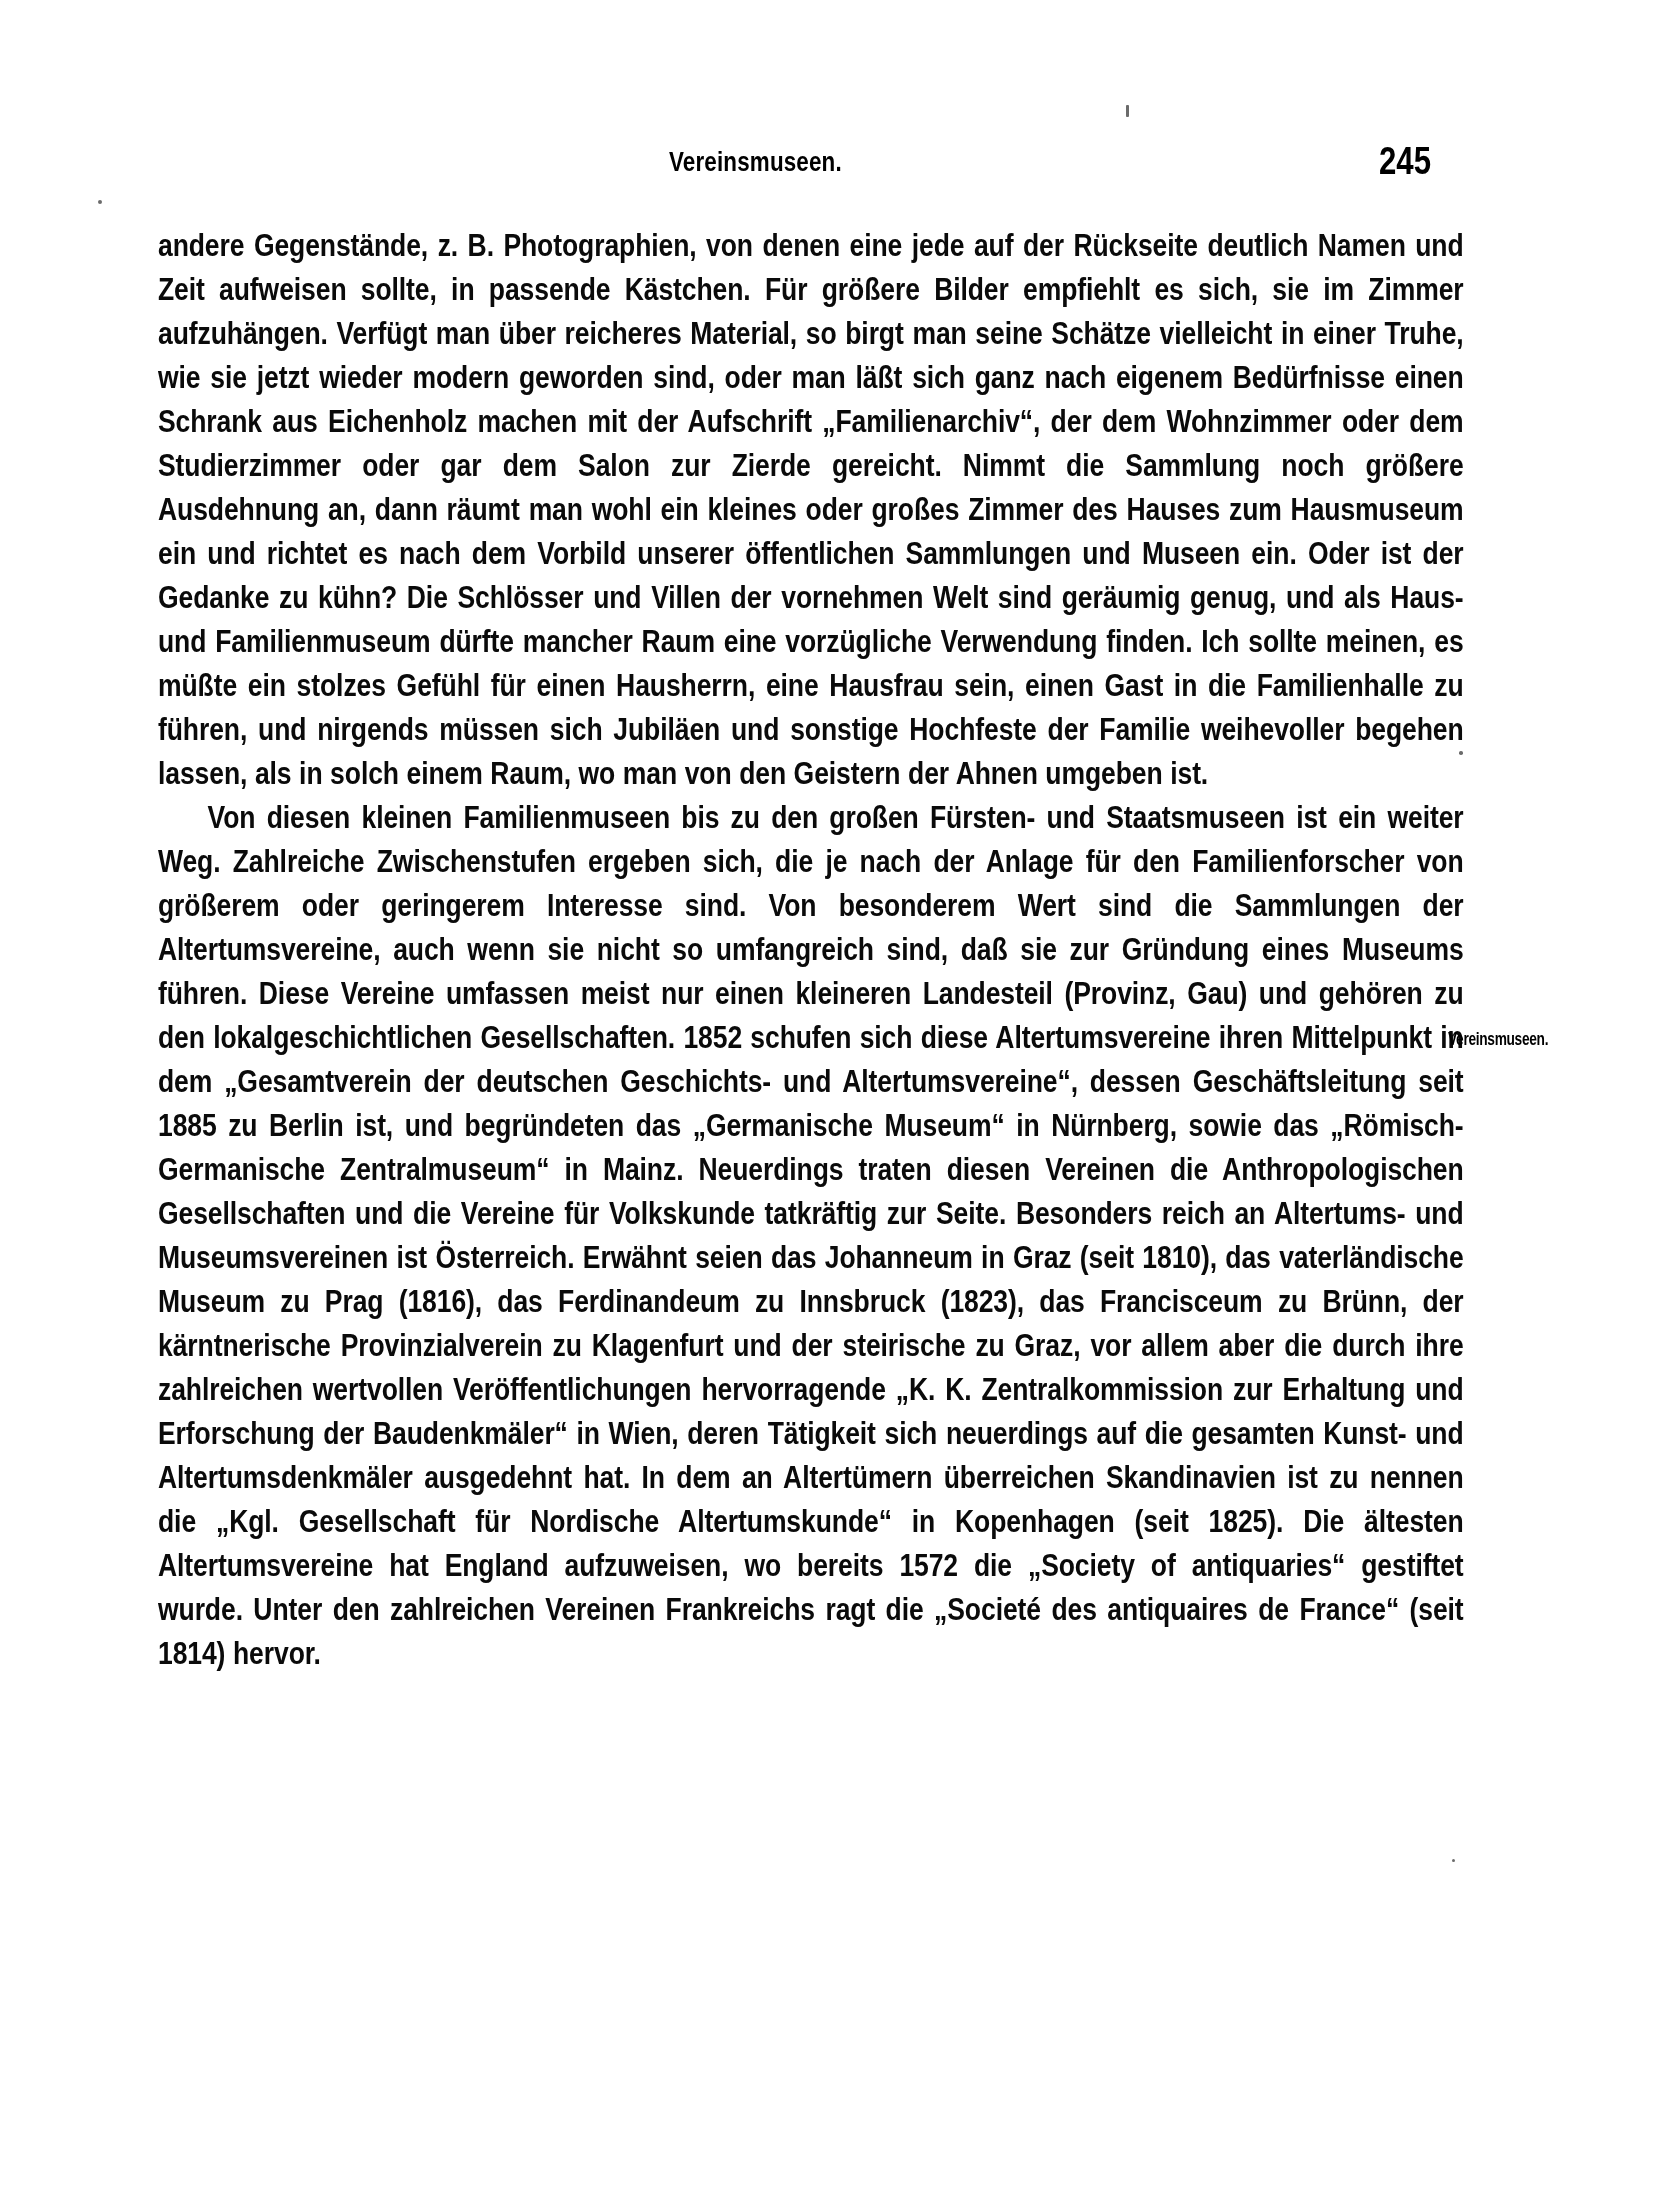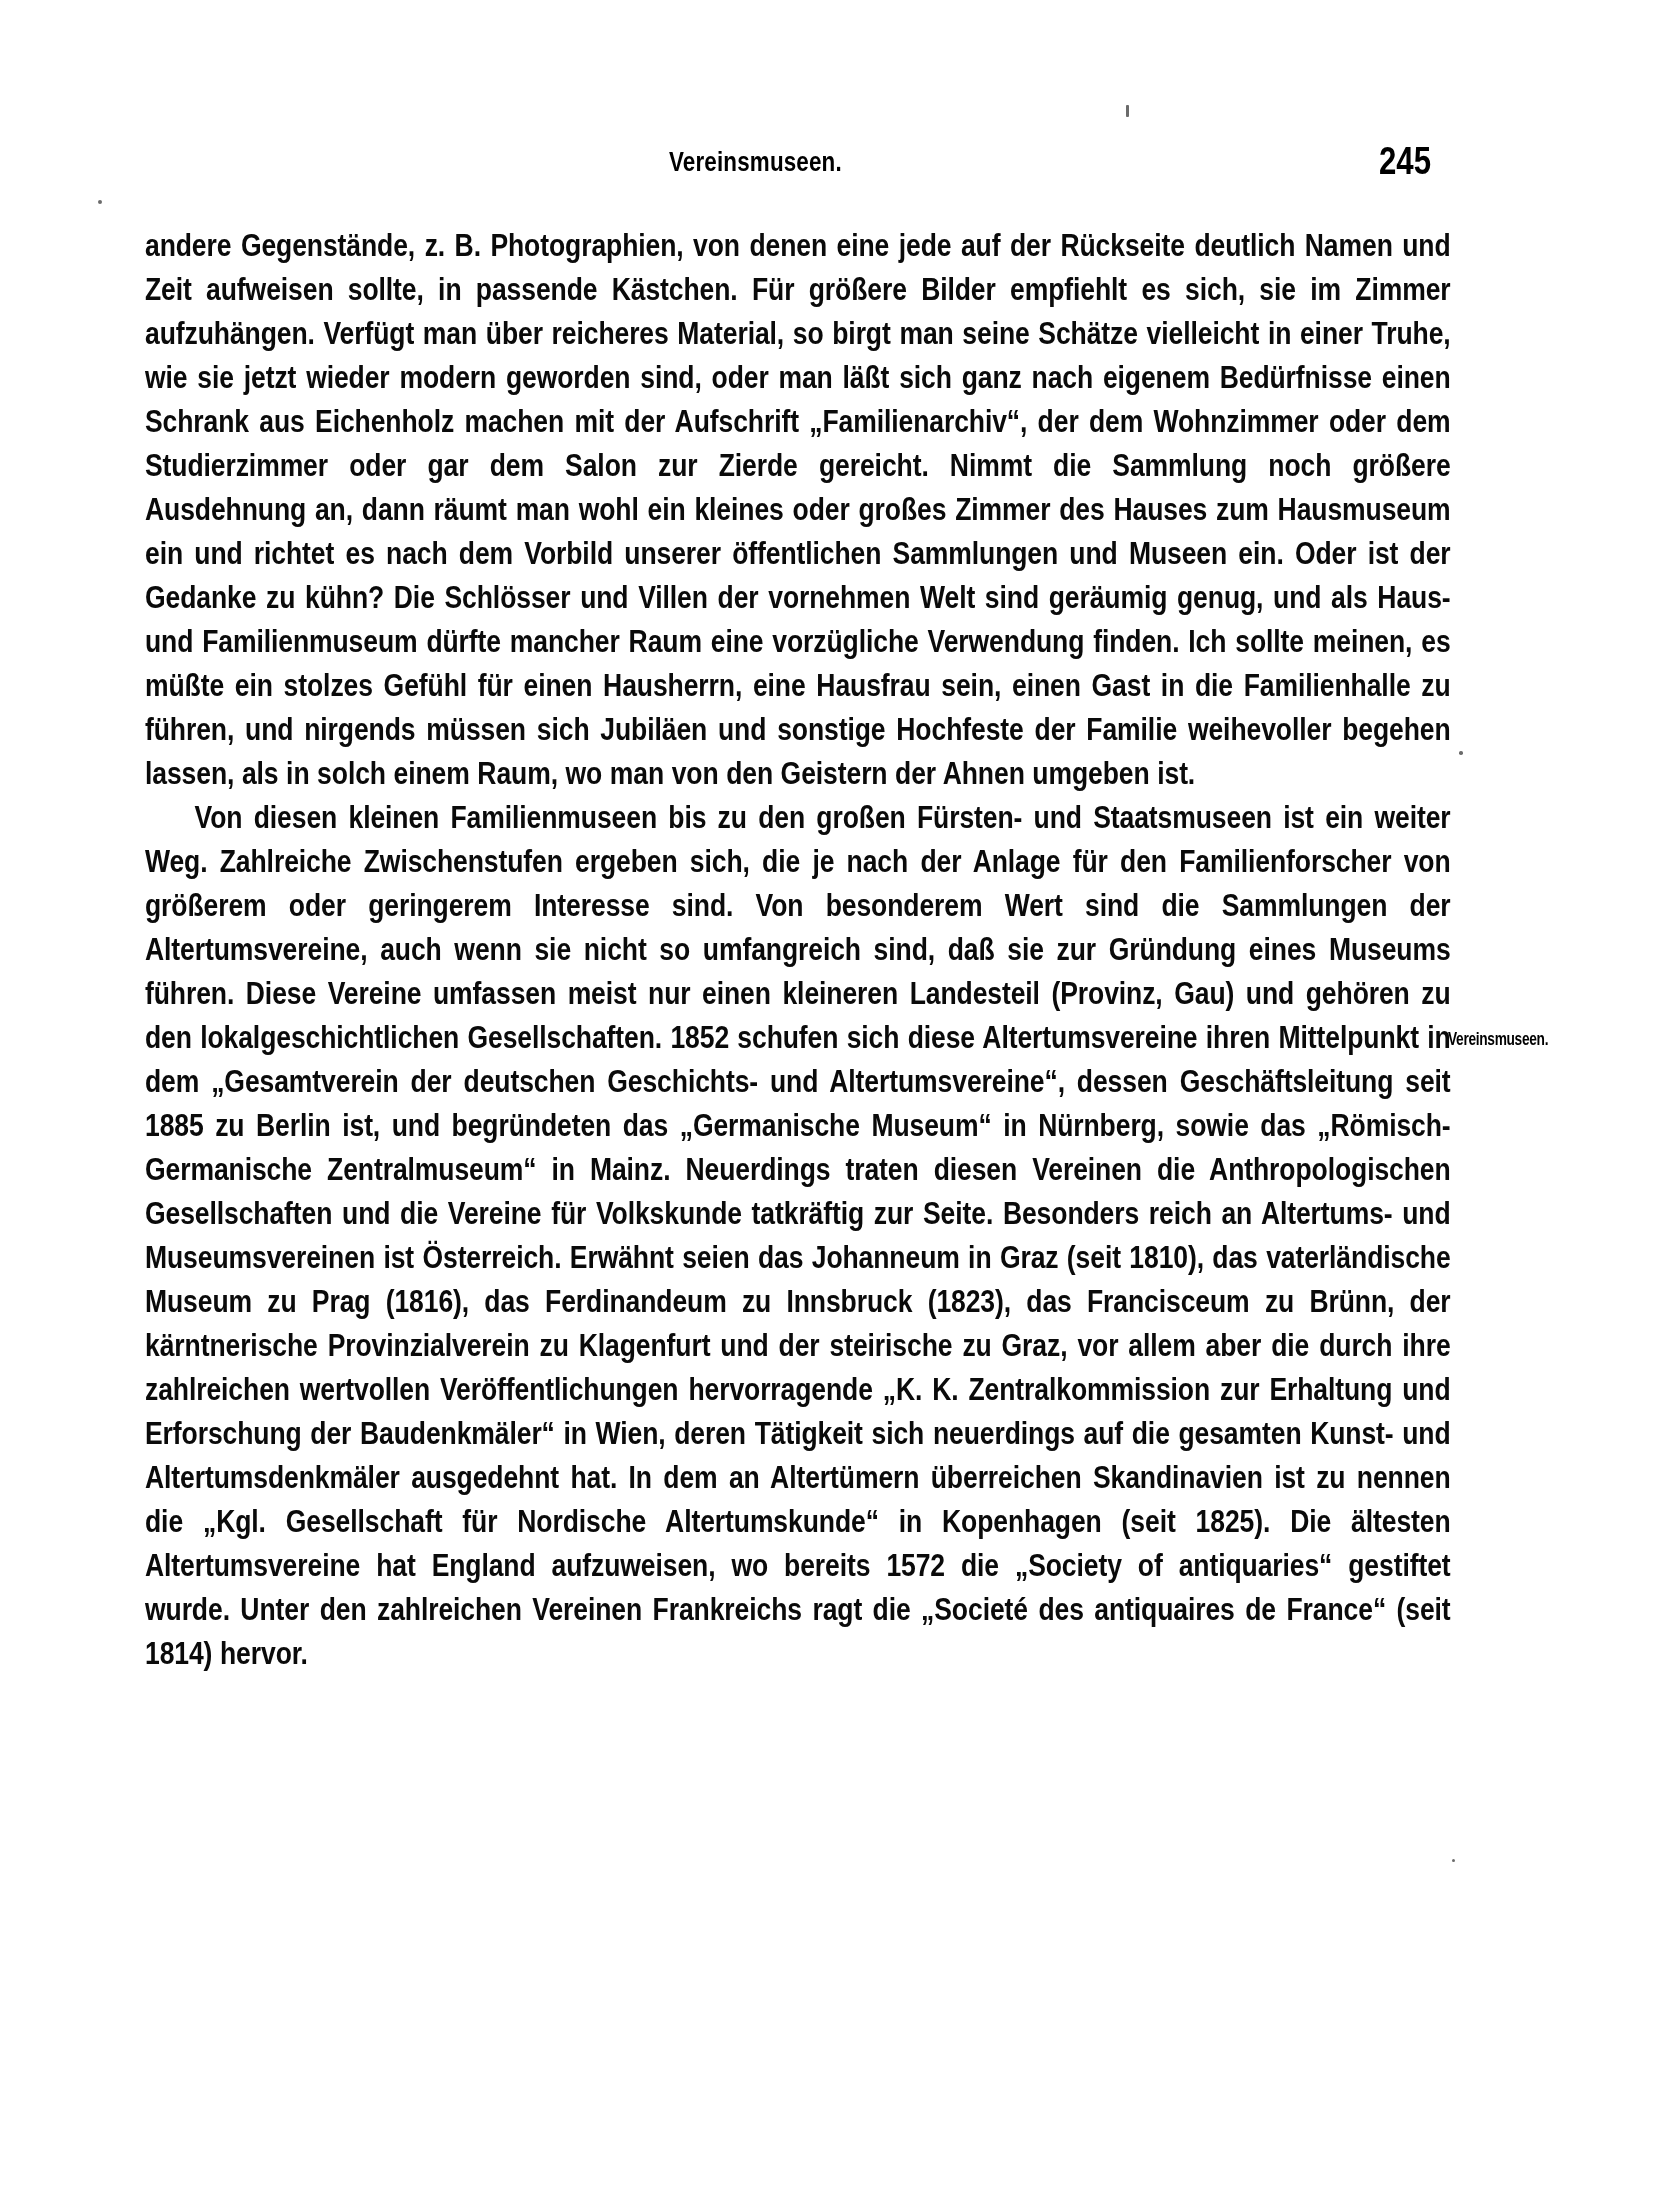--- a/index.html
+++ b/index.html
@@ -50,21 +50,21 @@
     font-weight: 700;
     color: #000000;
     transform: scaleX(0.82);
     transform-origin: left top;
     white-space: nowrap;
   }
 
   
   .textblock {
     position: absolute;
-    left: 145px;
+    left: 158px;
     top: 224px;
     width: 1306px;
   }
 
   p.para {
     margin: 0;
     padding: 0;
     font-size: 31px;
     font-weight: 700;
     line-height: 44px;

